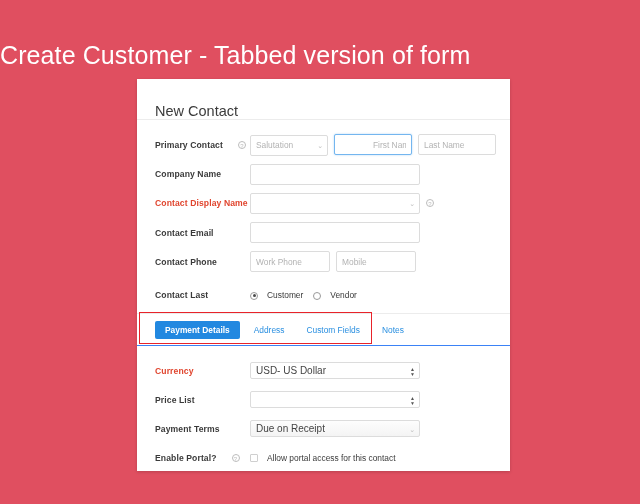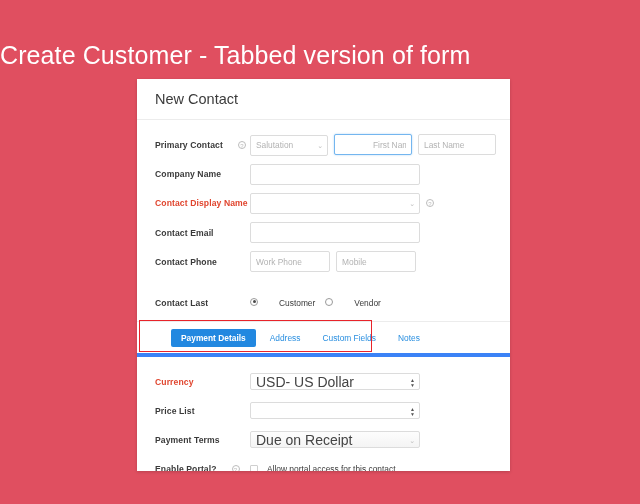--- a/index.html
+++ b/index.html
@@ -32,39 +32,39 @@
     width: 373px;
     height: 392px;
     background: #ffffff;
     box-shadow: 0 1px 3px rgba(0,0,0,0.18);
     overflow: hidden;
   }
   .card-header {
     height: 41px;
     border-bottom: 1px solid #ececec;
     display: flex;
-    align-items: center;
+    align-items: flex-end;
     padding-left: 18px;
     box-sizing: border-box;
   }
   .card-header-title {
     font-size: 14.5px;
     color: #3b3b3b;
     font-weight: normal;
   }
   .form-body {
     padding: 14px 18px 0 18px;
   }
   .row {
     display: flex;
     align-items: center;
     margin-bottom: 8px;
     min-height: 21px;
   }
-  .row.tight { margin-bottom: 20px; }
+  .row.tight { margin-bottom: 12px; }
   .label {
     width: 95px;
     flex: 0 0 95px;
     font-size: 8.6px;
     color: #3a3a3a;
     font-weight: bold;
     letter-spacing: 0.1px;
     display: flex;
     align-items: center;
     gap: 15px;
@@ -139,21 +139,21 @@
     flex-direction: column;
     align-items: center;
     gap: 1px;
     color: #555;
     font-size: 5px;
     line-height: 4px;
   }
   .sel-text {
     height: 17px;
     line-height: 16px;
-    font-size: 14px;
+    font-size: 10px;
     color: #444;
     padding: 0 16px 0 5px;
     box-sizing: border-box;
     border: 1px solid #dcdcdc;
     border-radius: 2px;
     background: #ffffff;
     width: 170px;
     display: block;
     white-space: nowrap;
     overflow: hidden;
@@ -161,21 +161,21 @@
   .sel-text.gradient {
     background: linear-gradient(#fdfdfd, #f4f4f4);
   }
   .radio-group {
     display: flex;
     align-items: center;
     gap: 10px;
     font-size: 8.4px;
     color: #3a3a3a;
   }
-  .radio-item { display: flex; align-items: flex-start; gap: 21px; cursor: pointer; }
+  .radio-item { display: flex; align-items: flex-end; gap: 9px; cursor: pointer; }
   .radio {
     width: 8px; height: 8px;
     border-radius: 50%;
     border: 1px solid #9a9a9a;
     background: #fff;
     box-sizing: border-box;
     position: relative;
   }
   .radio.checked::after {
     content: "";
@@ -192,23 +192,22 @@
     background: #fff;
     box-sizing: border-box;
   }
   .check-row { display: flex; align-items: center; gap: 9px; font-size: 8.4px; color: #3a3a3a; }
 
   
   .tabs-wrap {
     position: relative;
     margin: 6px -18px 0 -18px;
     border-top: 1px solid #ececec;
-    border-bottom: 4px solid #3b82f6;
+    border-bottom: 1px solid #3b82f6;
     height: 31px;
-    padding-left: 16px;
   }
   .tabs {
     display: flex;
     align-items: center;
     height: 31px;
     padding-left: 18px;
     gap: 0px;
   }
   .tab {
     font-size: 8.4px;

